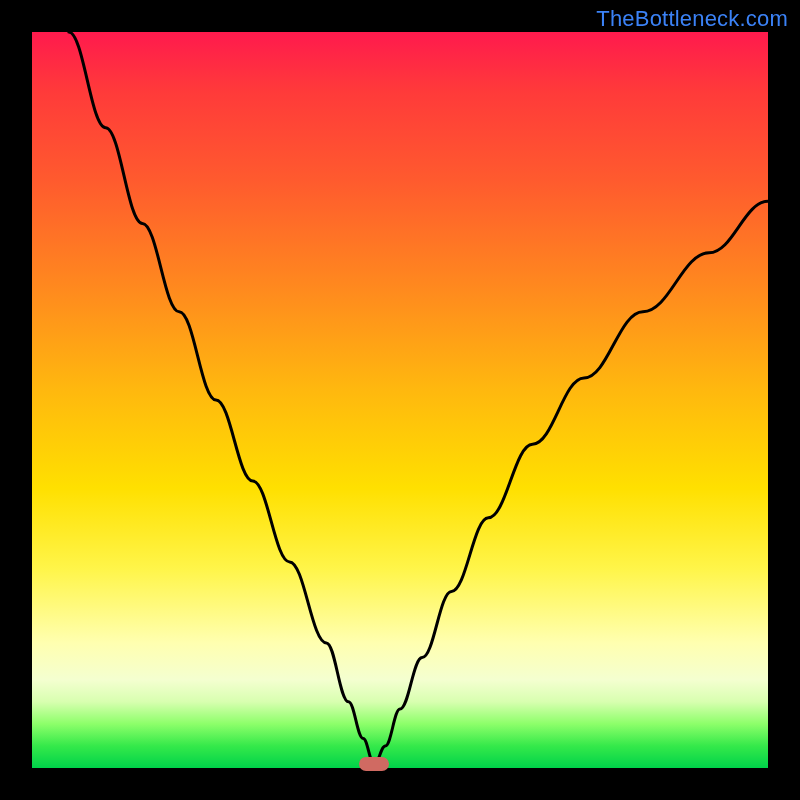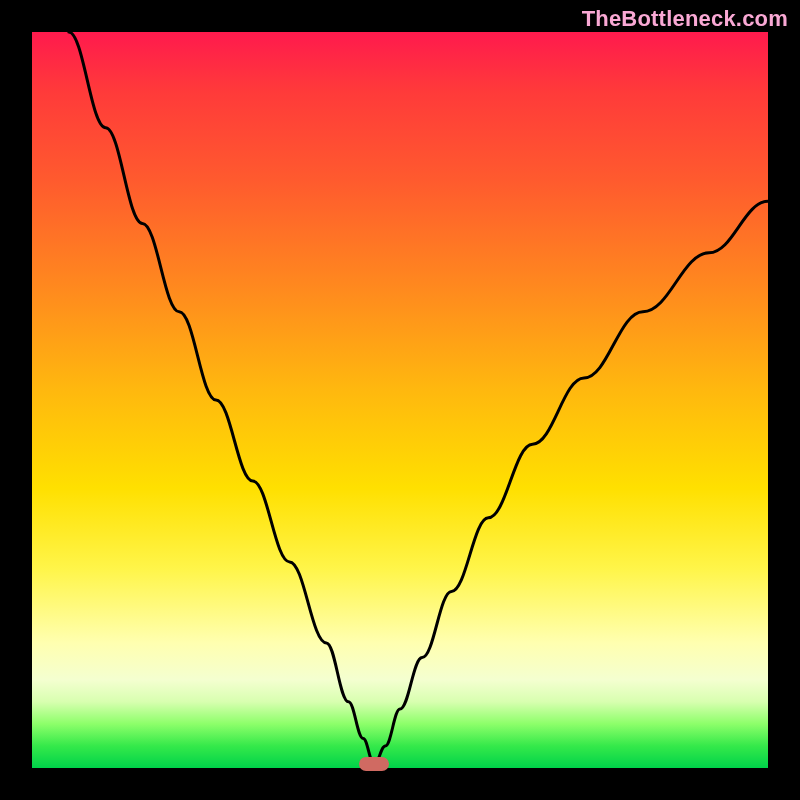--- a/index.html
+++ b/index.html
@@ -47,23 +47,23 @@
     position: absolute;
     top: 0;
     left: 0;
     width: 736px;
     height: 736px;
   }
   .watermark {
     position: absolute;
     top: 6px;
     right: 12px;
-    color: #f9a8d4;
+    color: #3b82f6;
     font-size: 22px;
-    font-weight: 700;
+    font-weight: 400;
     letter-spacing: 0.2px;
     user-select: none;
   }
   .marker {
     position: absolute;
     width: 30px;
     height: 14px;
     background: #d06a62;
     border-radius: 7px;
   }

